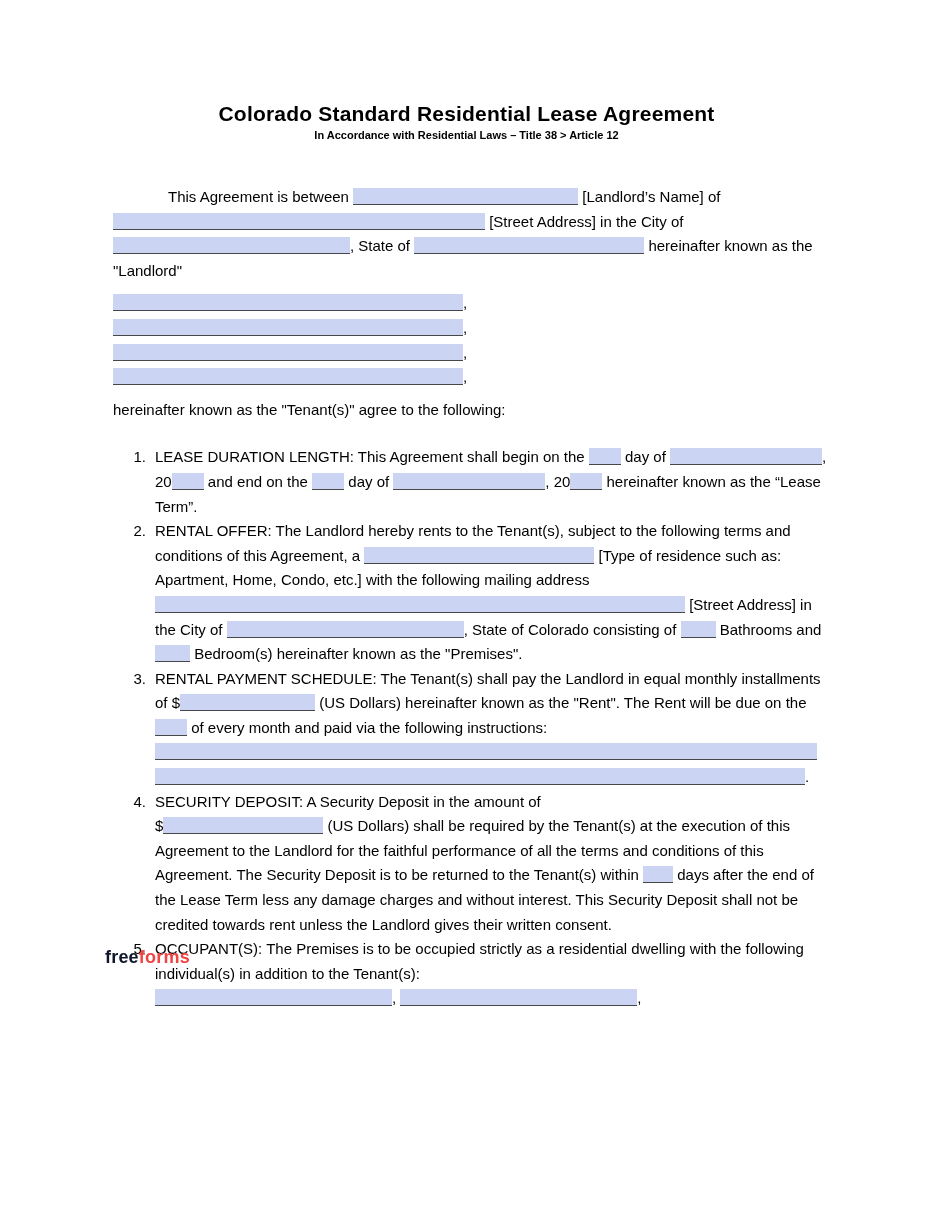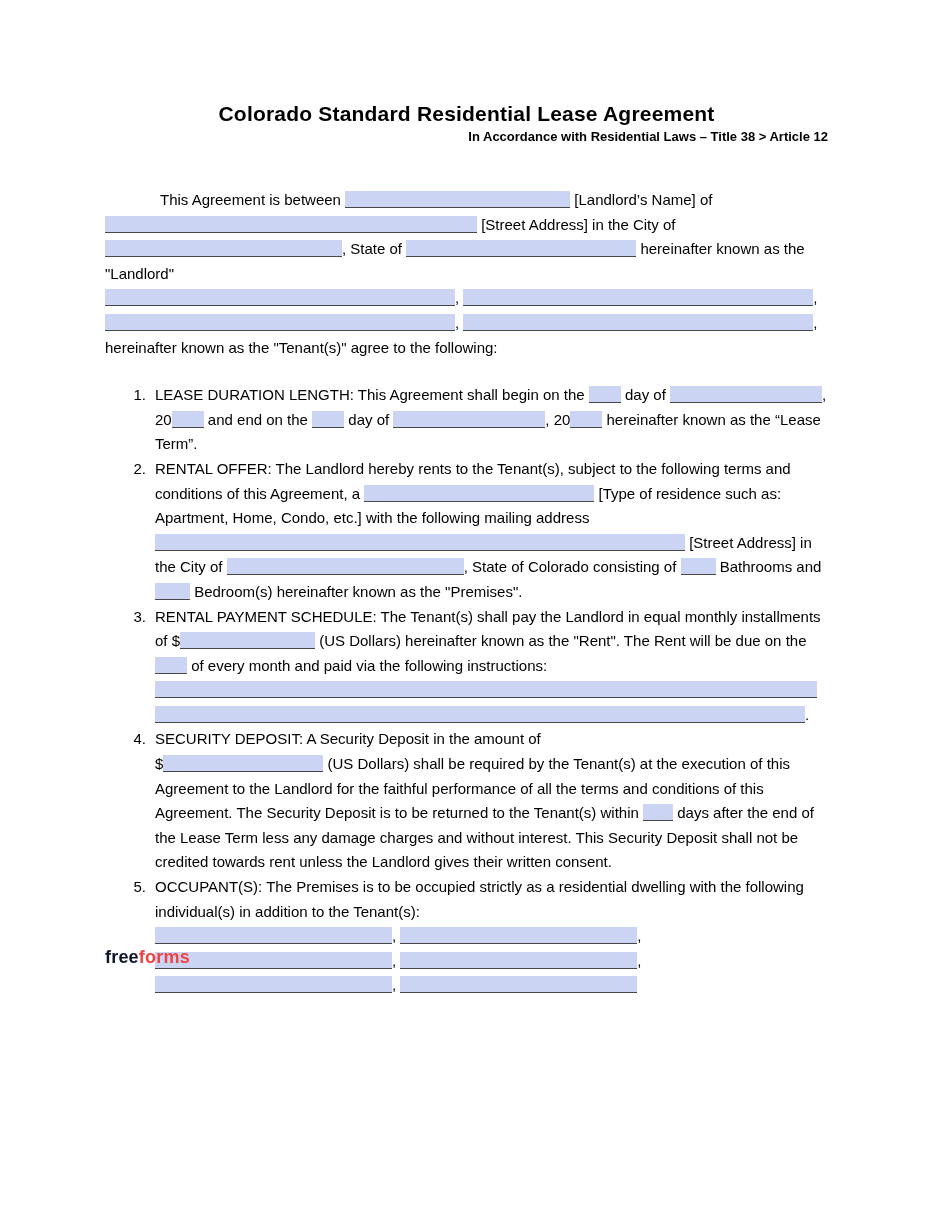--- a/index.html
+++ b/index.html
@@ -17,26 +17,26 @@
     overflow: hidden;
   }
   .title {
     margin: 0 0 3px 0;
     font-size: 21px;
     font-weight: 700;
     text-align: center;
     letter-spacing: 0.2px;
   }
   .subtitle {
-    font-size: 13px;
+    font-size: 11px;
     font-weight: 700;
-    text-align: right;
+    text-align: center;
     margin: 0 0 44px 0;
   }
-  p { margin: 0; font-size: 15px; line-height: 1.64; }
+  p { margin: 8px; font-size: 15px; line-height: 1.64; }
   .intro { text-indent: 55px; }
   .blank {
     display: inline-block;
     height: 17px;
     background: #ccd4f3;
     border-bottom: 1.4px solid #474747;
     vertical-align: -3px;
   }
   .clauses { margin-top: 23px; }
   .clause { display: flex; font-size: 15px; line-height: 1.64; }

